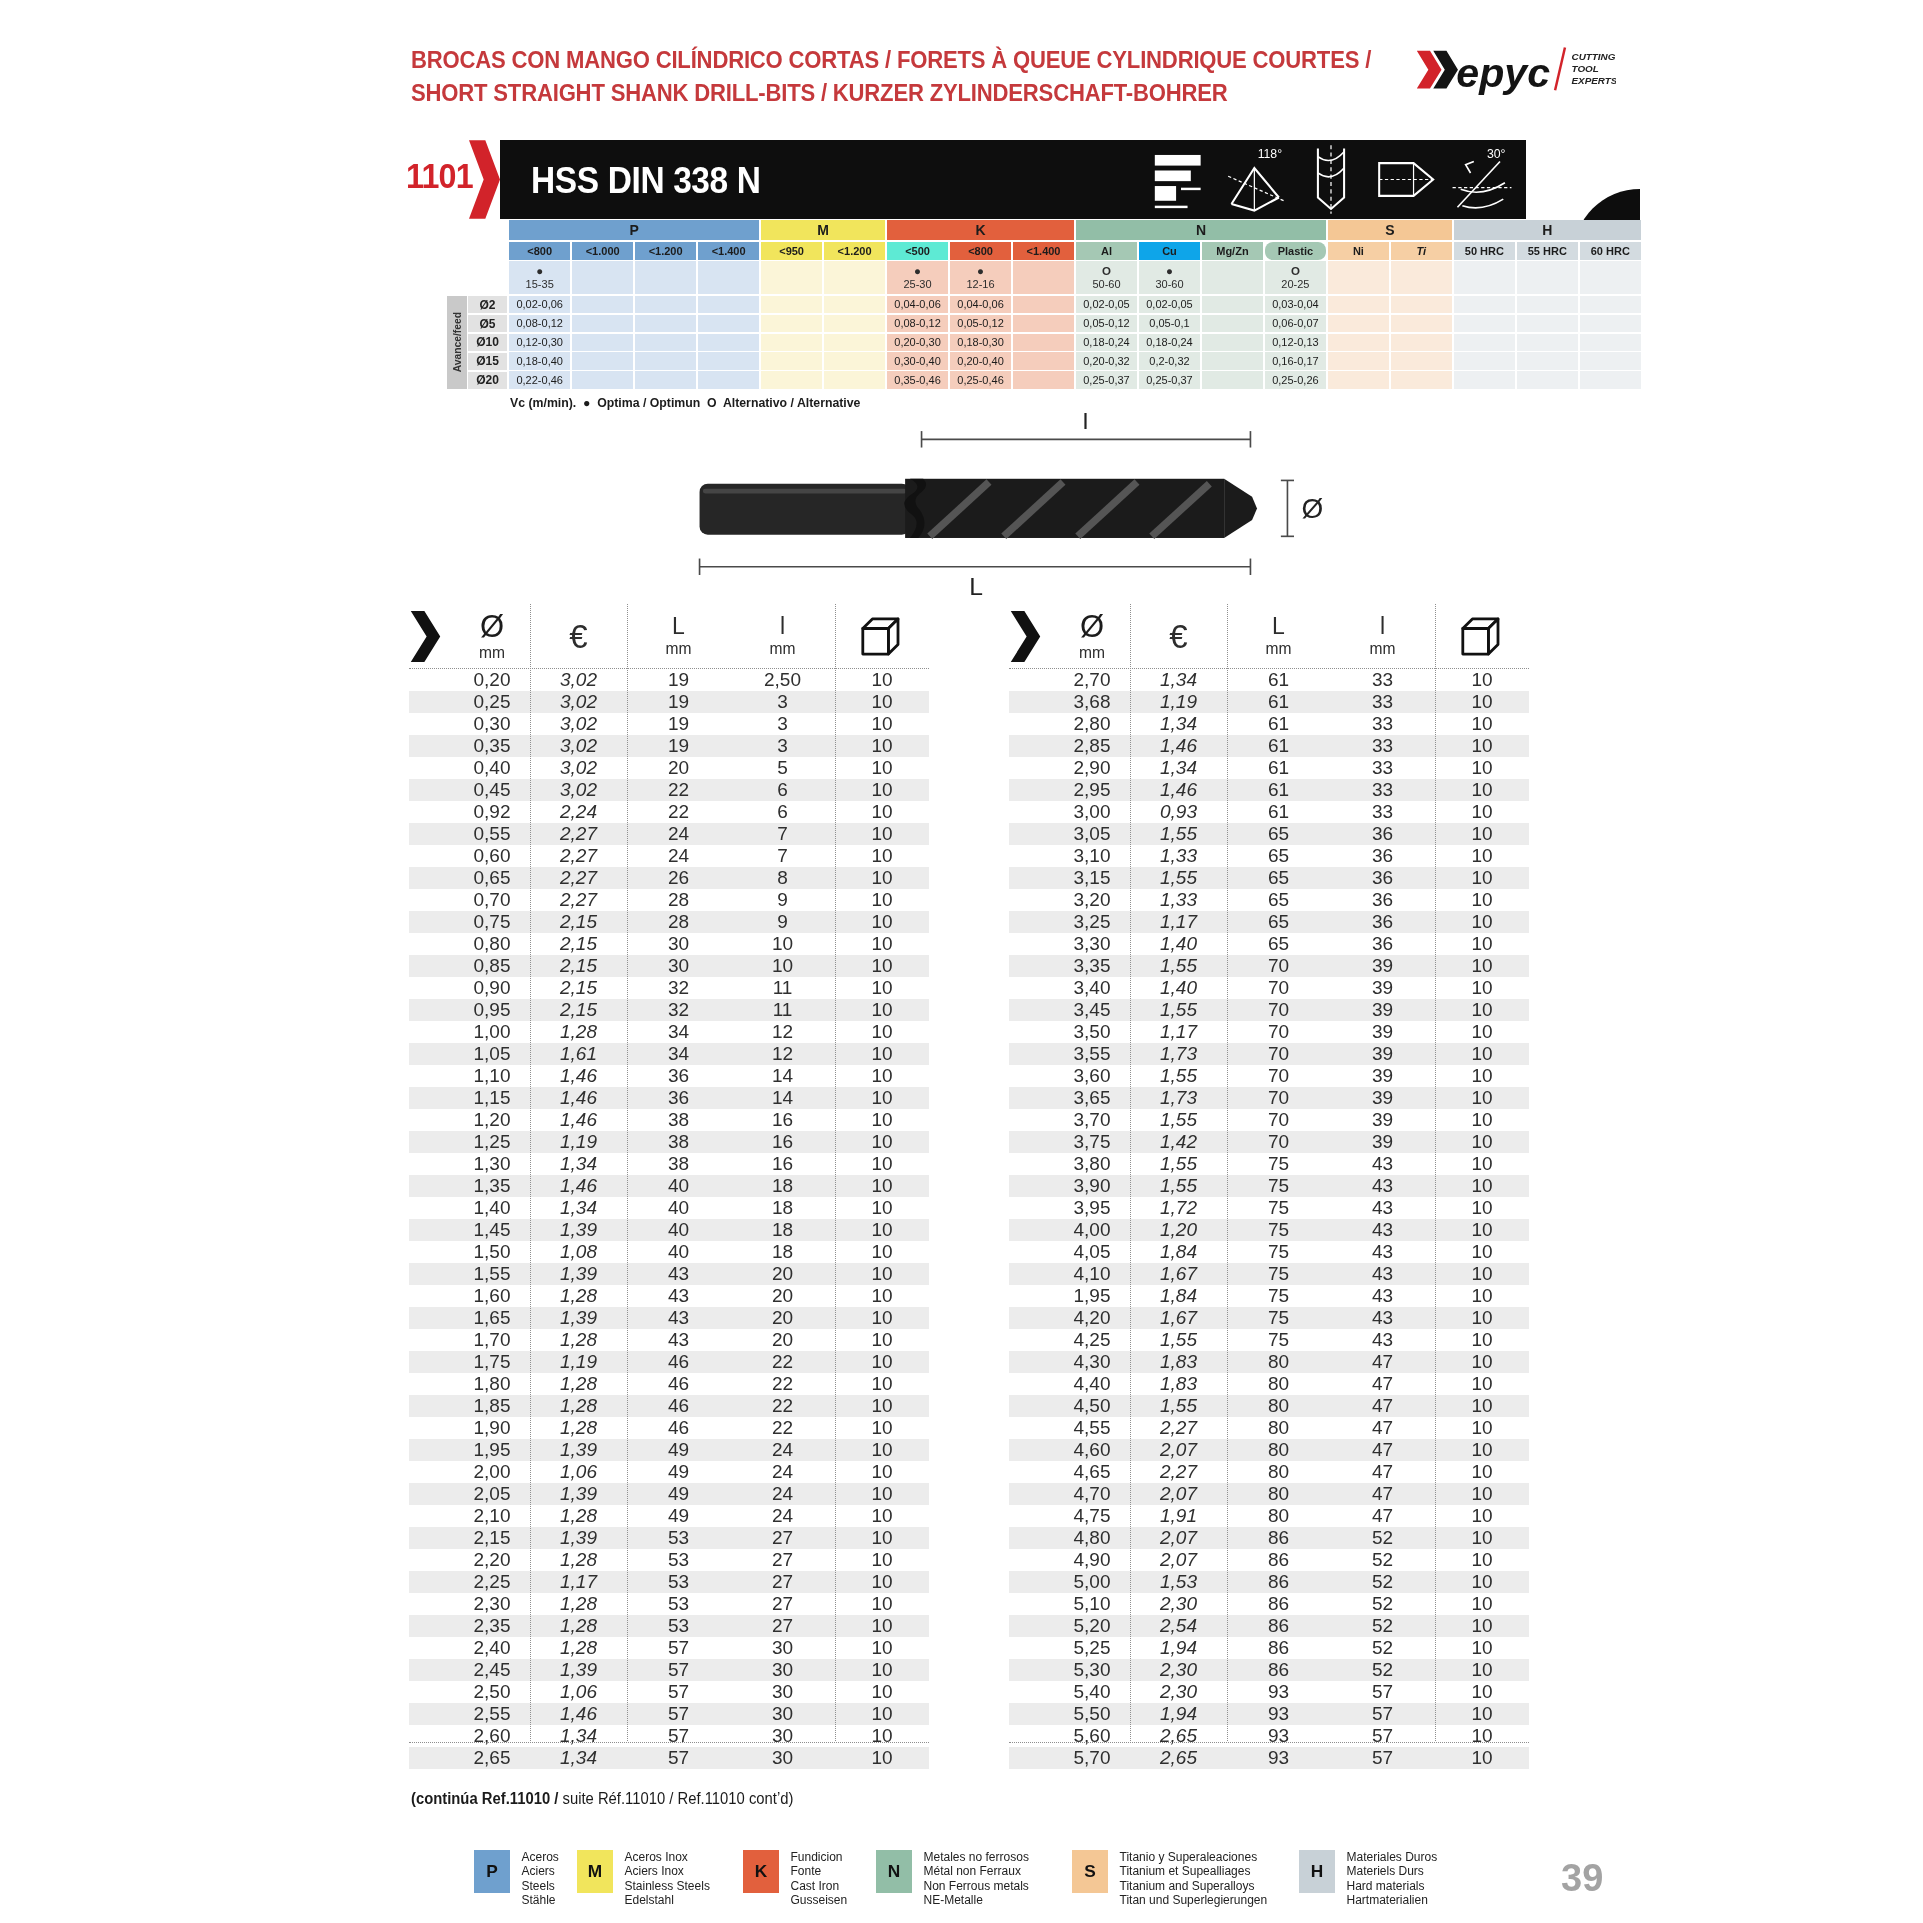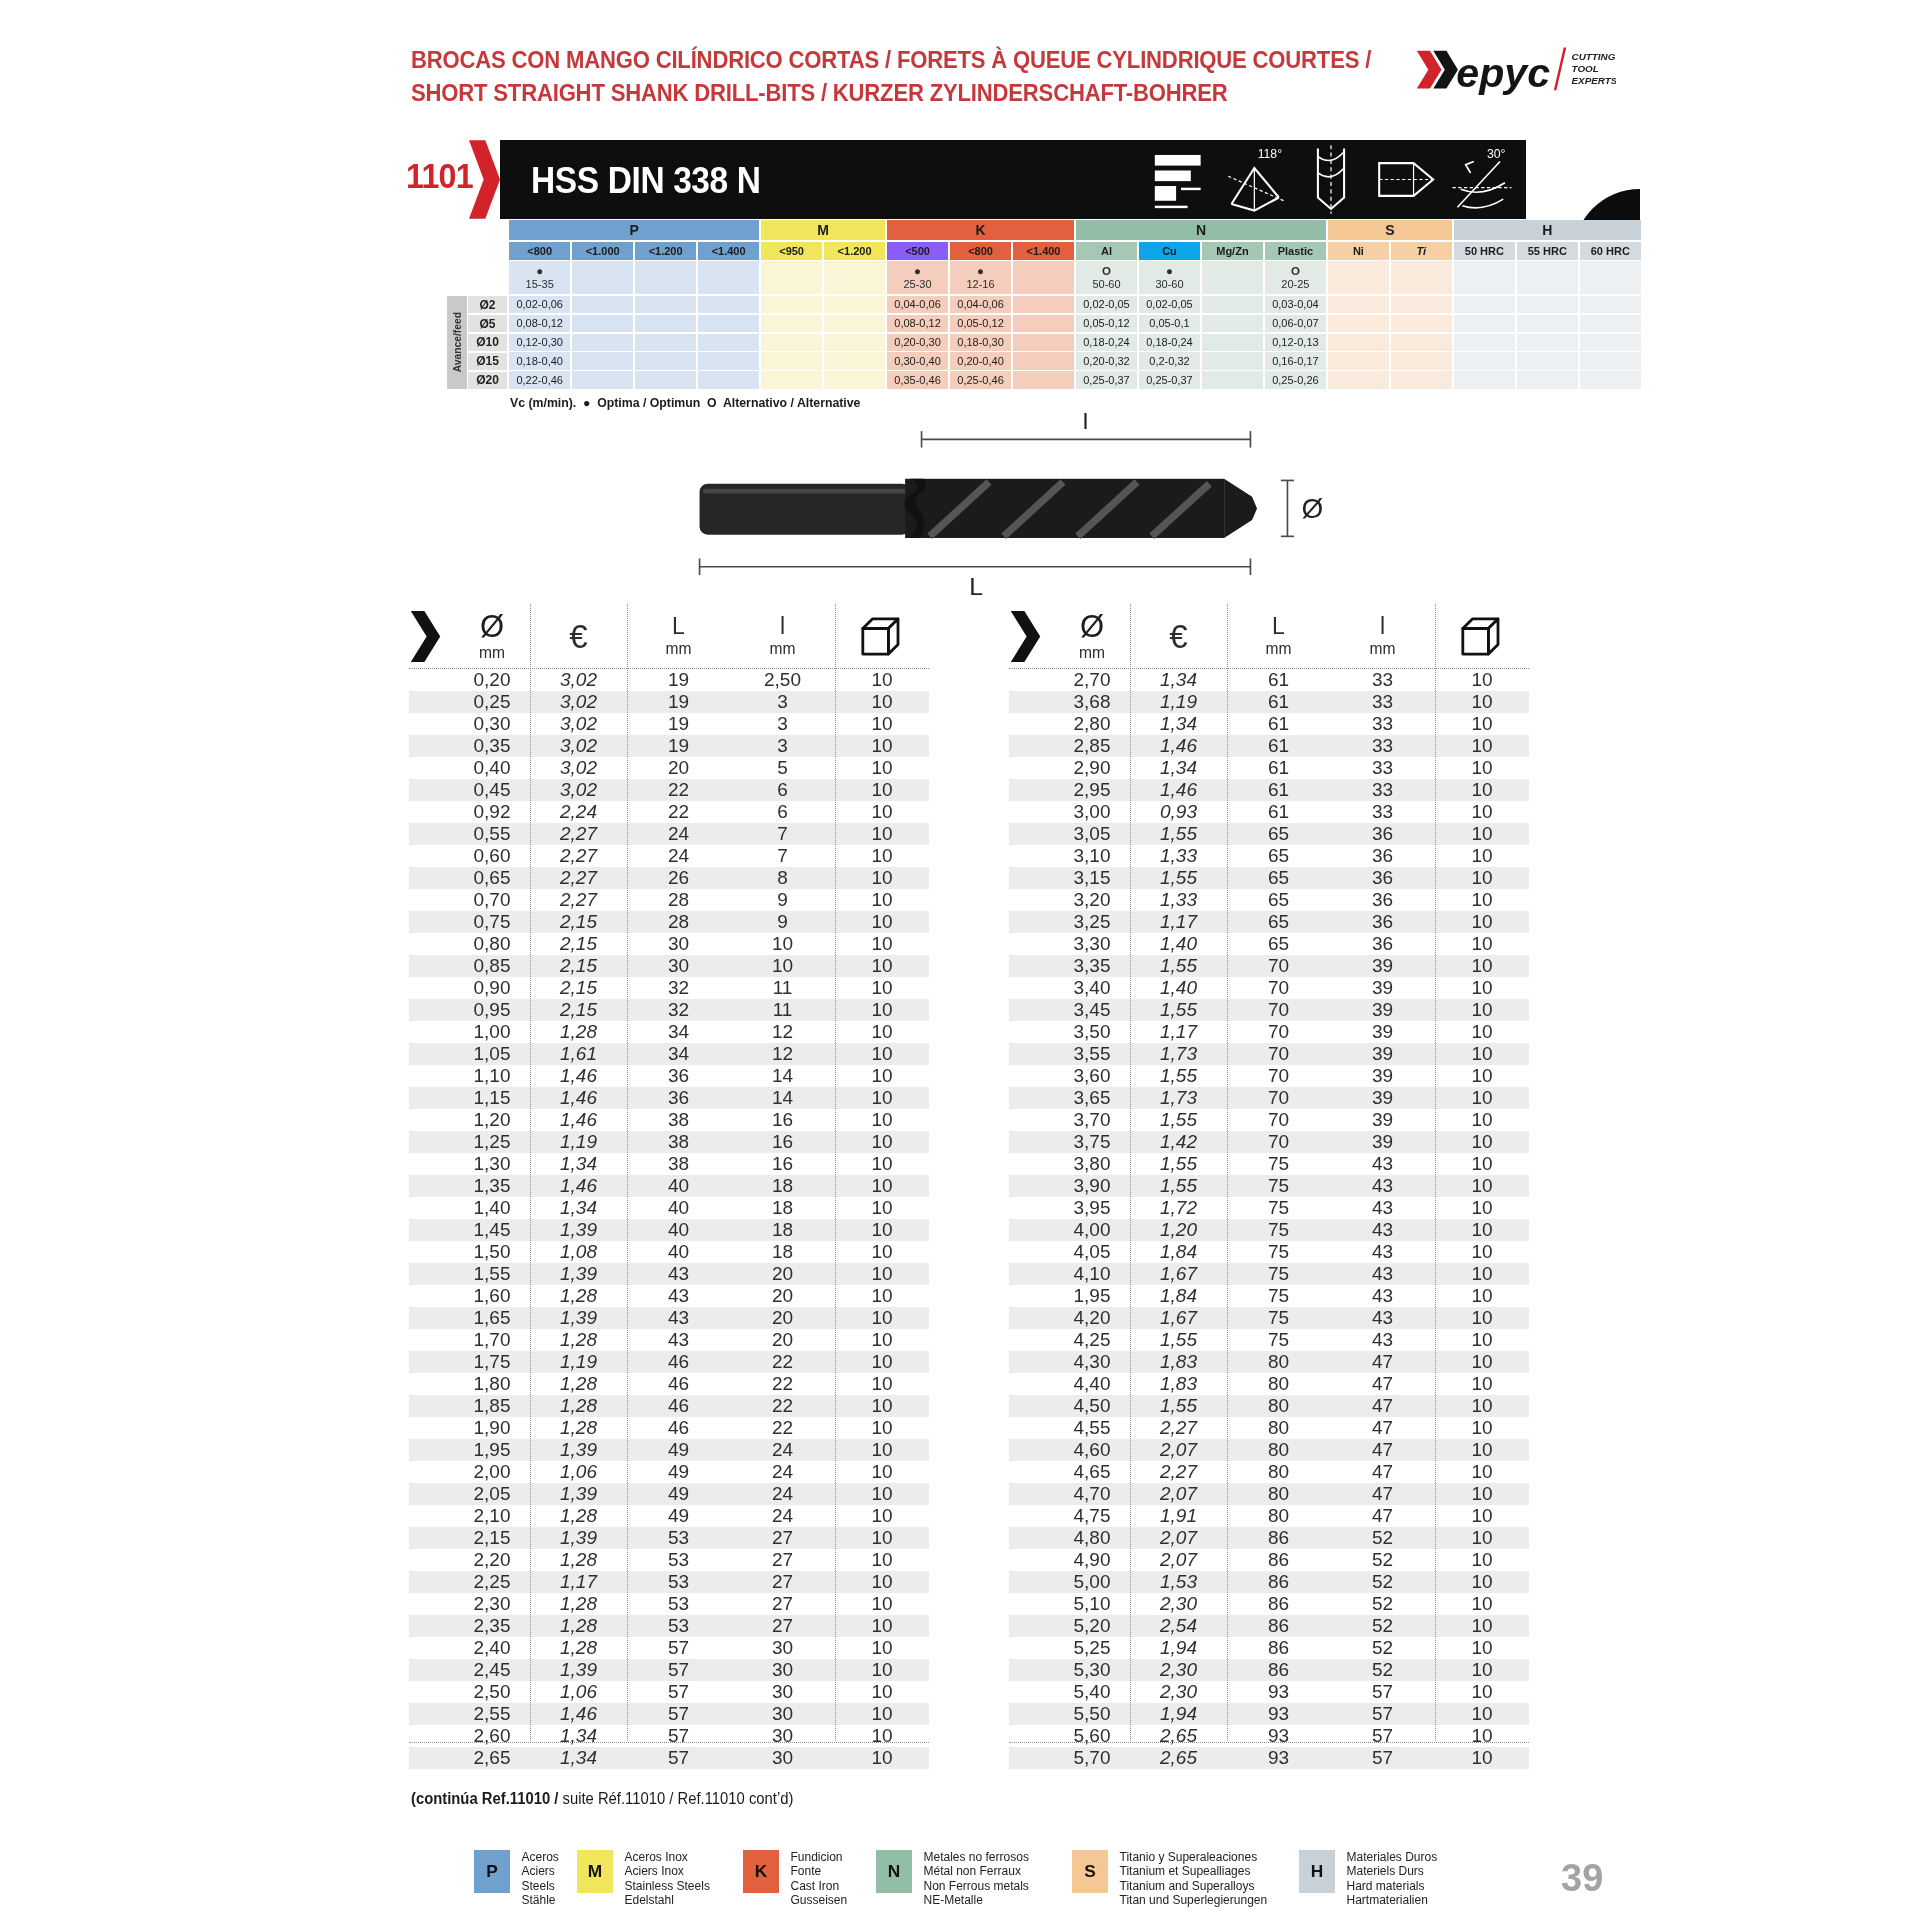--- a/index.html
+++ b/index.html
@@ -173,27 +173,27 @@
       <div class="cg-cell cg-head" style="grid-column: span 3; background: rgb(226, 96, 61);">K</div>
       <div class="cg-cell cg-head" style="grid-column: span 4; background: rgb(146, 190, 167);">N</div>
       <div class="cg-cell cg-head" style="grid-column: span 2; background: rgb(244, 199, 149);">S</div>
       <div class="cg-cell cg-head" style="grid-column: span 3; background: rgb(200, 209, 215);">H</div>
       <div class="cg-cell cg-sub" style="background: rgb(111, 160, 206);">&lt;800</div>
       <div class="cg-cell cg-sub" style="background: rgb(111, 160, 206);">&lt;1.000</div>
       <div class="cg-cell cg-sub" style="background: rgb(111, 160, 206);">&lt;1.200</div>
       <div class="cg-cell cg-sub" style="background: rgb(111, 160, 206);">&lt;1.400</div>
       <div class="cg-cell cg-sub" style="background: rgb(241, 229, 92);">&lt;950</div>
       <div class="cg-cell cg-sub" style="background: rgb(241, 229, 92);">&lt;1.200</div>
-      <div class="cg-cell cg-sub" style="background: #8b5cf6;">&lt;500</div>
+      <div class="cg-cell cg-sub" style="background: #5eead4;">&lt;500</div>
       <div class="cg-cell cg-sub" style="background: rgb(226, 96, 61);">&lt;800</div>
       <div class="cg-cell cg-sub" style="background: rgb(226, 96, 61);">&lt;1.400</div>
       <div class="cg-cell cg-sub" style="background: rgb(165, 200, 180);">Al</div>
       <div class="cg-cell cg-sub" style="background: #0ea5e9;">Cu</div>
       <div class="cg-cell cg-sub" style="background: rgb(165, 200, 180);">Mg/Zn</div>
-      <div class="cg-cell cg-sub" style="background: rgb(165, 200, 180);">Plastic</div>
+      <div class="cg-cell cg-sub" style="background: rgb(165, 200, 180); border-radius: 8px;">Plastic</div>
       <div class="cg-cell cg-sub" style="background: rgb(246, 207, 164);">Ni</div>
       <div class="cg-cell cg-sub" style="background: rgb(246, 207, 164); font-style: italic;">Ti</div>
       <div class="cg-cell cg-sub" style="background: rgb(211, 219, 224);">50 HRC</div>
       <div class="cg-cell cg-sub" style="background: rgb(211, 219, 224);">55 HRC</div>
       <div class="cg-cell cg-sub" style="background: rgb(211, 219, 224);">60 HRC</div>
       <div class="cg-cell cg-sym" style="background: rgb(216, 228, 242);">
         <span class="s">●</span>
         <span>15-35</span>
       </div>
       <div class="cg-cell cg-sym" style="background: rgb(216, 228, 242);"></div>

